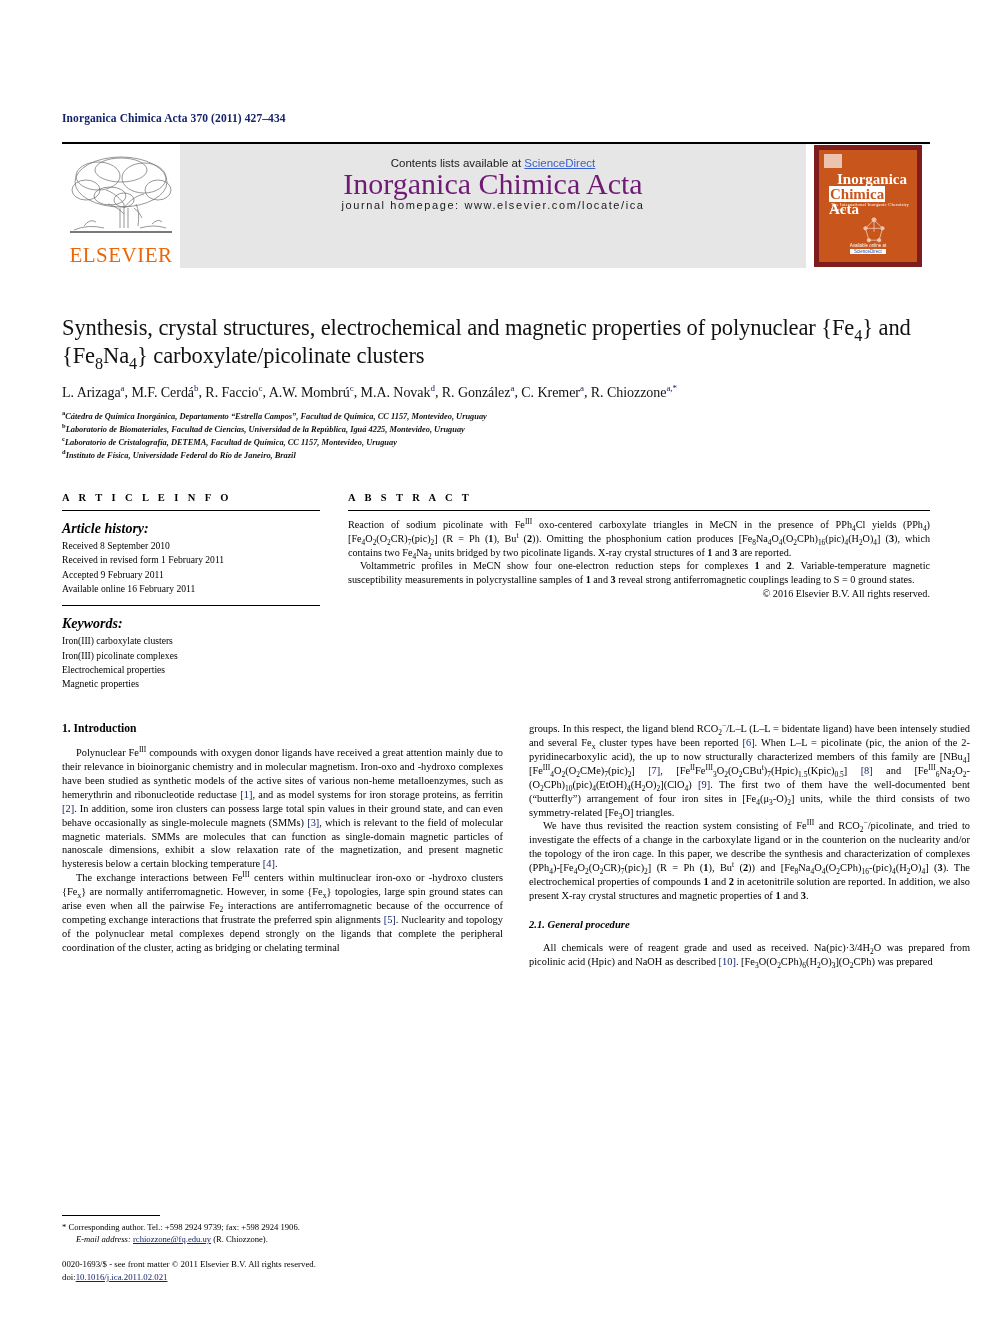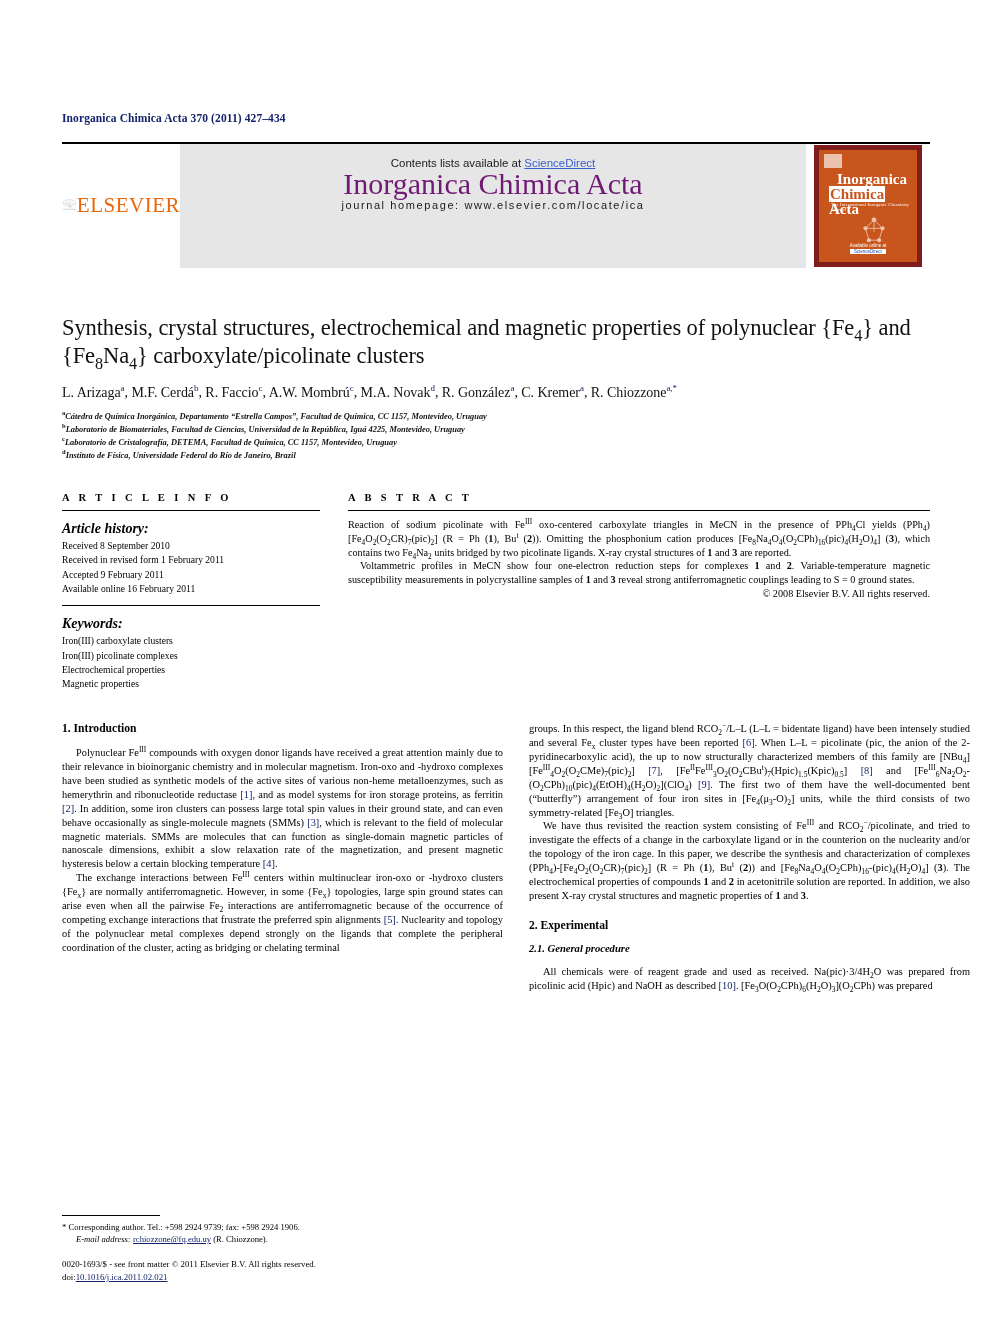--- a/index.html
+++ b/index.html
@@ -32,21 +32,21 @@
     border-top: 2px solid #000;
     display: flex;
     align-items: stretch;
     height: 126px;
   }
   .elsevier-logo {
     width: 118px;
     flex: 0 0 118px;
     background: #ffffff;
     display: flex;
-    flex-direction: row;
+    flex-direction: column;
     align-items: center;
     justify-content: flex-end;
     padding-bottom: 2px;
   }
   .tree-svg { width: 110px; height: 92px; display: block; }
   .elsevier-word {
     font-family: "Liberation Serif", serif;
     font-size: 21px;
     letter-spacing: 0.5px;
     color: #eb6608;
@@ -353,39 +353,38 @@
       <div class="info-line">Electrochemical properties</div>
       <div class="info-line">Magnetic properties</div>
     </div>
 
     <div class="col-abs">
       <div class="sec-head">A B S T R A C T</div>
       <div class="rule"></div>
       <div class="abs-body">
         <p>Reaction of sodium picolinate with Fe<sup>III</sup> oxo-centered carboxylate triangles in MeCN in the presence of PPh<sub>4</sub>Cl yields (PPh<sub>4</sub>)[Fe<sub>4</sub>O<sub>2</sub>(O<sub>2</sub>CR)<sub>7</sub>(pic)<sub>2</sub>] (R = Ph (<b>1</b>), Bu<sup>t</sup> (<b>2</b>)). Omitting the phosphonium cation produces [Fe<sub>8</sub>Na<sub>4</sub>O<sub>4</sub>(O<sub>2</sub>CPh)<sub>16</sub>(pic)<sub>4</sub>(H<sub>2</sub>O)<sub>4</sub>] (<b>3</b>), which contains two Fe<sub>4</sub>Na<sub>2</sub> units bridged by two picolinate ligands. X-ray crystal structures of <b>1</b> and <b>3</b> are reported.</p>
         <p class="indent">Voltammetric profiles in MeCN show four one-electron reduction steps for complexes <b>1</b> and <b>2</b>. Variable-temperature magnetic susceptibility measurements in polycrystalline samples of <b>1</b> and <b>3</b> reveal strong antiferromagnetic couplings leading to S = 0 ground states.</p>
-        <p class="copyright">© 2008 Elsevier B.V. All rights reserved.</p>
+        <p class="copyright">© 2016 Elsevier B.V. All rights reserved.</p>
       </div>
     </div>
   </div>
 
   <div class="body-cols">
 
     <div class="bcol">
       <h2 class="sec">1. Introduction</h2>
       <p class="para">Polynuclear Fe<sup>III</sup> compounds with oxygen donor ligands have received a great attention mainly due to their relevance in bioinorganic chemistry and in molecular magnetism. Iron-oxo and -hydroxo complexes have been studied as synthetic models of the active sites of various non-heme metalloenzymes, such as hemerythrin and ribonucleotide reductase <span class="ref">[1]</span>, and as model systems for iron storage proteins, as ferritin <span class="ref">[2]</span>. In addition, some iron clusters can possess large total spin values in their ground state, and can even behave occasionally as single-molecule magnets (SMMs) <span class="ref">[3]</span>, which is relevant to the field of molecular magnetic materials. SMMs are molecules that can function as single-domain magnetic particles of nanoscale dimensions, exhibit a slow relaxation rate of the magnetization, and present magnetic hysteresis below a certain blocking temperature <span class="ref">[4]</span>.</p>
       <p class="para">The exchange interactions between Fe<sup>III</sup> centers within multinuclear iron-oxo or -hydroxo clusters {Fe<sub>x</sub>} are normally antiferromagnetic. However, in some {Fe<sub>x</sub>} topologies, large spin ground states can arise even when all the pairwise Fe<sub>2</sub> interactions are antiferromagnetic because of the occurrence of competing exchange interactions that frustrate the preferred spin alignments <span class="ref">[5]</span>. Nuclearity and topology of the polynuclear metal complexes depend strongly on the ligands that complete the peripheral coordination of the cluster, acting as bridging or chelating terminal</p>
     </div>
 
     <div class="bcol">
       <p class="para" style="text-indent:0">groups. In this respect, the ligand blend RCO<sub>2</sub><sup>−</sup>/L–L (L–L = bidentate ligand) have been intensely studied and several Fe<sub>x</sub> cluster types have been reported <span class="ref">[6]</span>. When L–L = picolinate (pic, the anion of the 2-pyridinecarboxylic acid), the up to now structurally characterized members of this family are [NBu<sub>4</sub>][Fe<sup>III</sup><sub>4</sub>O<sub>2</sub>(O<sub>2</sub>CMe)<sub>7</sub>(pic)<sub>2</sub>] <span class="ref">[7]</span>, [Fe<sup>II</sup>Fe<sup>III</sup><sub>3</sub>O<sub>2</sub>(O<sub>2</sub>CBu<sup>t</sup>)<sub>7</sub>(Hpic)<sub>1.5</sub>(Kpic)<sub>0.5</sub>] <span class="ref">[8]</span> and [Fe<sup>III</sup><sub>6</sub>Na<sub>2</sub>O<sub>2</sub>-(O<sub>2</sub>CPh)<sub>10</sub>(pic)<sub>4</sub>(EtOH)<sub>4</sub>(H<sub>2</sub>O)<sub>2</sub>](ClO<sub>4</sub>) <span class="ref">[9]</span>. The first two of them have the well-documented bent (“butterfly”) arrangement of four iron sites in [Fe<sub>4</sub>(μ<sub>3</sub>-O)<sub>2</sub>] units, while the third consists of two symmetry-related [Fe<sub>3</sub>O] triangles.</p>
       <p class="para">We have thus revisited the reaction system consisting of Fe<sup>III</sup> and RCO<sub>2</sub><sup>−</sup>/picolinate, and tried to investigate the effects of a change in the carboxylate ligand or in the counterion on the nuclearity and/or the topology of the iron cage. In this paper, we describe the synthesis and characterization of complexes (PPh<sub>4</sub>)-[Fe<sub>4</sub>O<sub>2</sub>(O<sub>2</sub>CR)<sub>7</sub>(pic)<sub>2</sub>] (R = Ph (<b>1</b>), Bu<sup>t</sup> (<b>2</b>)) and [Fe<sub>8</sub>Na<sub>4</sub>O<sub>4</sub>(O<sub>2</sub>CPh)<sub>16</sub>-(pic)<sub>4</sub>(H<sub>2</sub>O)<sub>4</sub>] (<b>3</b>). The electrochemical properties of compounds <b>1</b> and <b>2</b> in acetonitrile solution are reported. In addition, we also present X-ray crystal structures and magnetic properties of <b>1</b> and <b>3</b>.</p>
 
       <div class="sec-gap"></div>
-      <h2 class="sec">2. Experimental</h2>
       <h3 class="subsec">2.1. General procedure</h3>
       <p class="para">All chemicals were of reagent grade and used as received. Na(pic)·3/4H<sub>2</sub>O was prepared from picolinic acid (Hpic) and NaOH as described <span class="ref">[10]</span>. [Fe<sub>3</sub>O(O<sub>2</sub>CPh)<sub>6</sub>(H<sub>2</sub>O)<sub>3</sub>](O<sub>2</sub>CPh) was prepared</p>
     </div>
   </div>
 
   <div class="footnote-wrap">
     <div class="fn-rule"></div>
     <div class="fn">* Corresponding author. Tel.: +598 2924 9739; fax: +598 2924 1906.</div>
     <div class="fn" style="padding-left:14px;text-indent:0">
       <span class="ital">E-mail address:</span>

